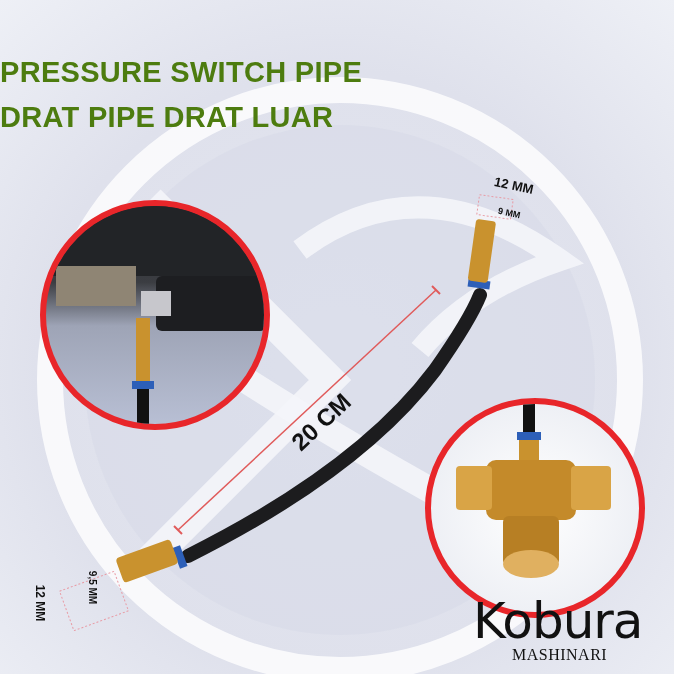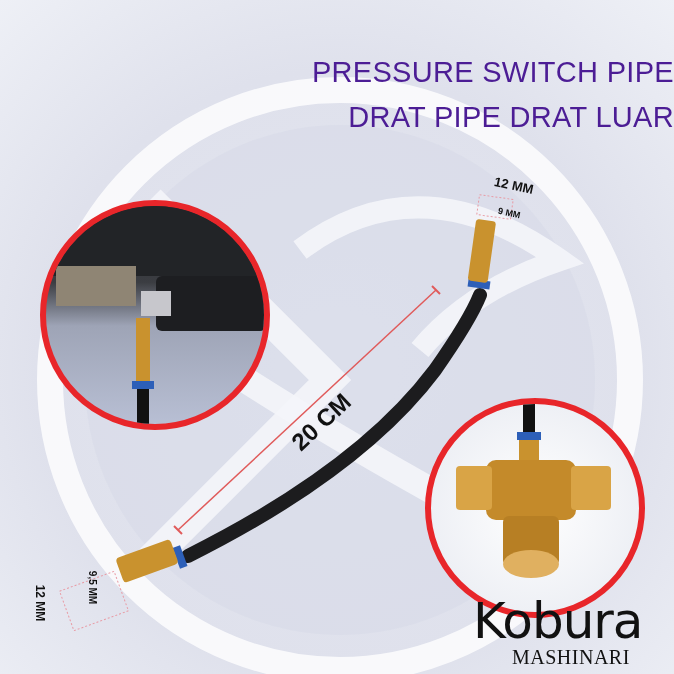--- a/index.html
+++ b/index.html
@@ -1,26 +1,26 @@
 <!DOCTYPE html>
 <html><head>
 <meta charset="utf-8">
 <style>
   html,body{margin:0;padding:0;}
   body{width:674px;height:674px;overflow:hidden;background:#eceef5;position:relative;font-family:"Liberation Sans",sans-serif;}
   .bg{position:absolute;inset:0;background:radial-gradient(circle at 50% 55%, #e4e6f0 0%, #dfe1ec 60%, #eef0f6 100%);}
   .watermark{position:absolute;left:0;top:0;width:674px;height:674px;}
-  .title{position:absolute;left:0;width:674px;text-align:right;font-weight:normal;font-size:29px;color:#4c1d95;letter-spacing:0.3px;}
+  .title{position:absolute;left:0;width:674px;text-align:left;font-weight:bold;font-size:29px;color:#4d7c0f;letter-spacing:0.3px;}
   .t1{top:56px;} .t2{top:101px;}
   .circle{position:absolute;border-radius:50%;border:6px solid #e8262a;overflow:hidden;box-sizing:border-box;}
   .c-left{left:40px;top:200px;width:230px;height:230px;background:linear-gradient(180deg,#2d2f33 0%,#3b3d42 35%,#9ea4b6 55%,#b8bfd4 100%);}
   .c-right{left:425px;top:398px;width:220px;height:220px;background:radial-gradient(circle at 50% 50%,#ffffff 0%,#eef0f5 70%,#d9dce6 100%);}
   .label{position:absolute;font-weight:bold;color:#111;white-space:nowrap;}
   .logo-word{position:absolute;left:473px;top:592px;font-size:50px;color:#111;font-family:"DejaVu Sans",sans-serif;letter-spacing:-1px;}
-  .logo-sub{position:absolute;left:512px;top:646px;font-size:20px;color:#111;font-family:"Liberation Serif",serif;letter-spacing:0.5px;}
+  .logo-sub{position:absolute;left:512px;top:646px;font-size:16px;color:#111;font-family:"Liberation Serif",serif;letter-spacing:0.5px;}
 </style>
 </head>
 <body>
 
 <div class="bg"></div>
 
 <svg class="watermark" viewBox="0 0 674 674">
   <circle cx="340" cy="380" r="290" fill="none" stroke="#ffffff" stroke-width="26" opacity="0.8"></circle>
   <circle cx="340" cy="380" r="255" fill="#d7dae7" opacity="0.6"></circle>
   <path d="M150 200 L330 380 L150 560" fill="none" stroke="#f4f5fa" stroke-width="30" opacity="0.9"></path>

